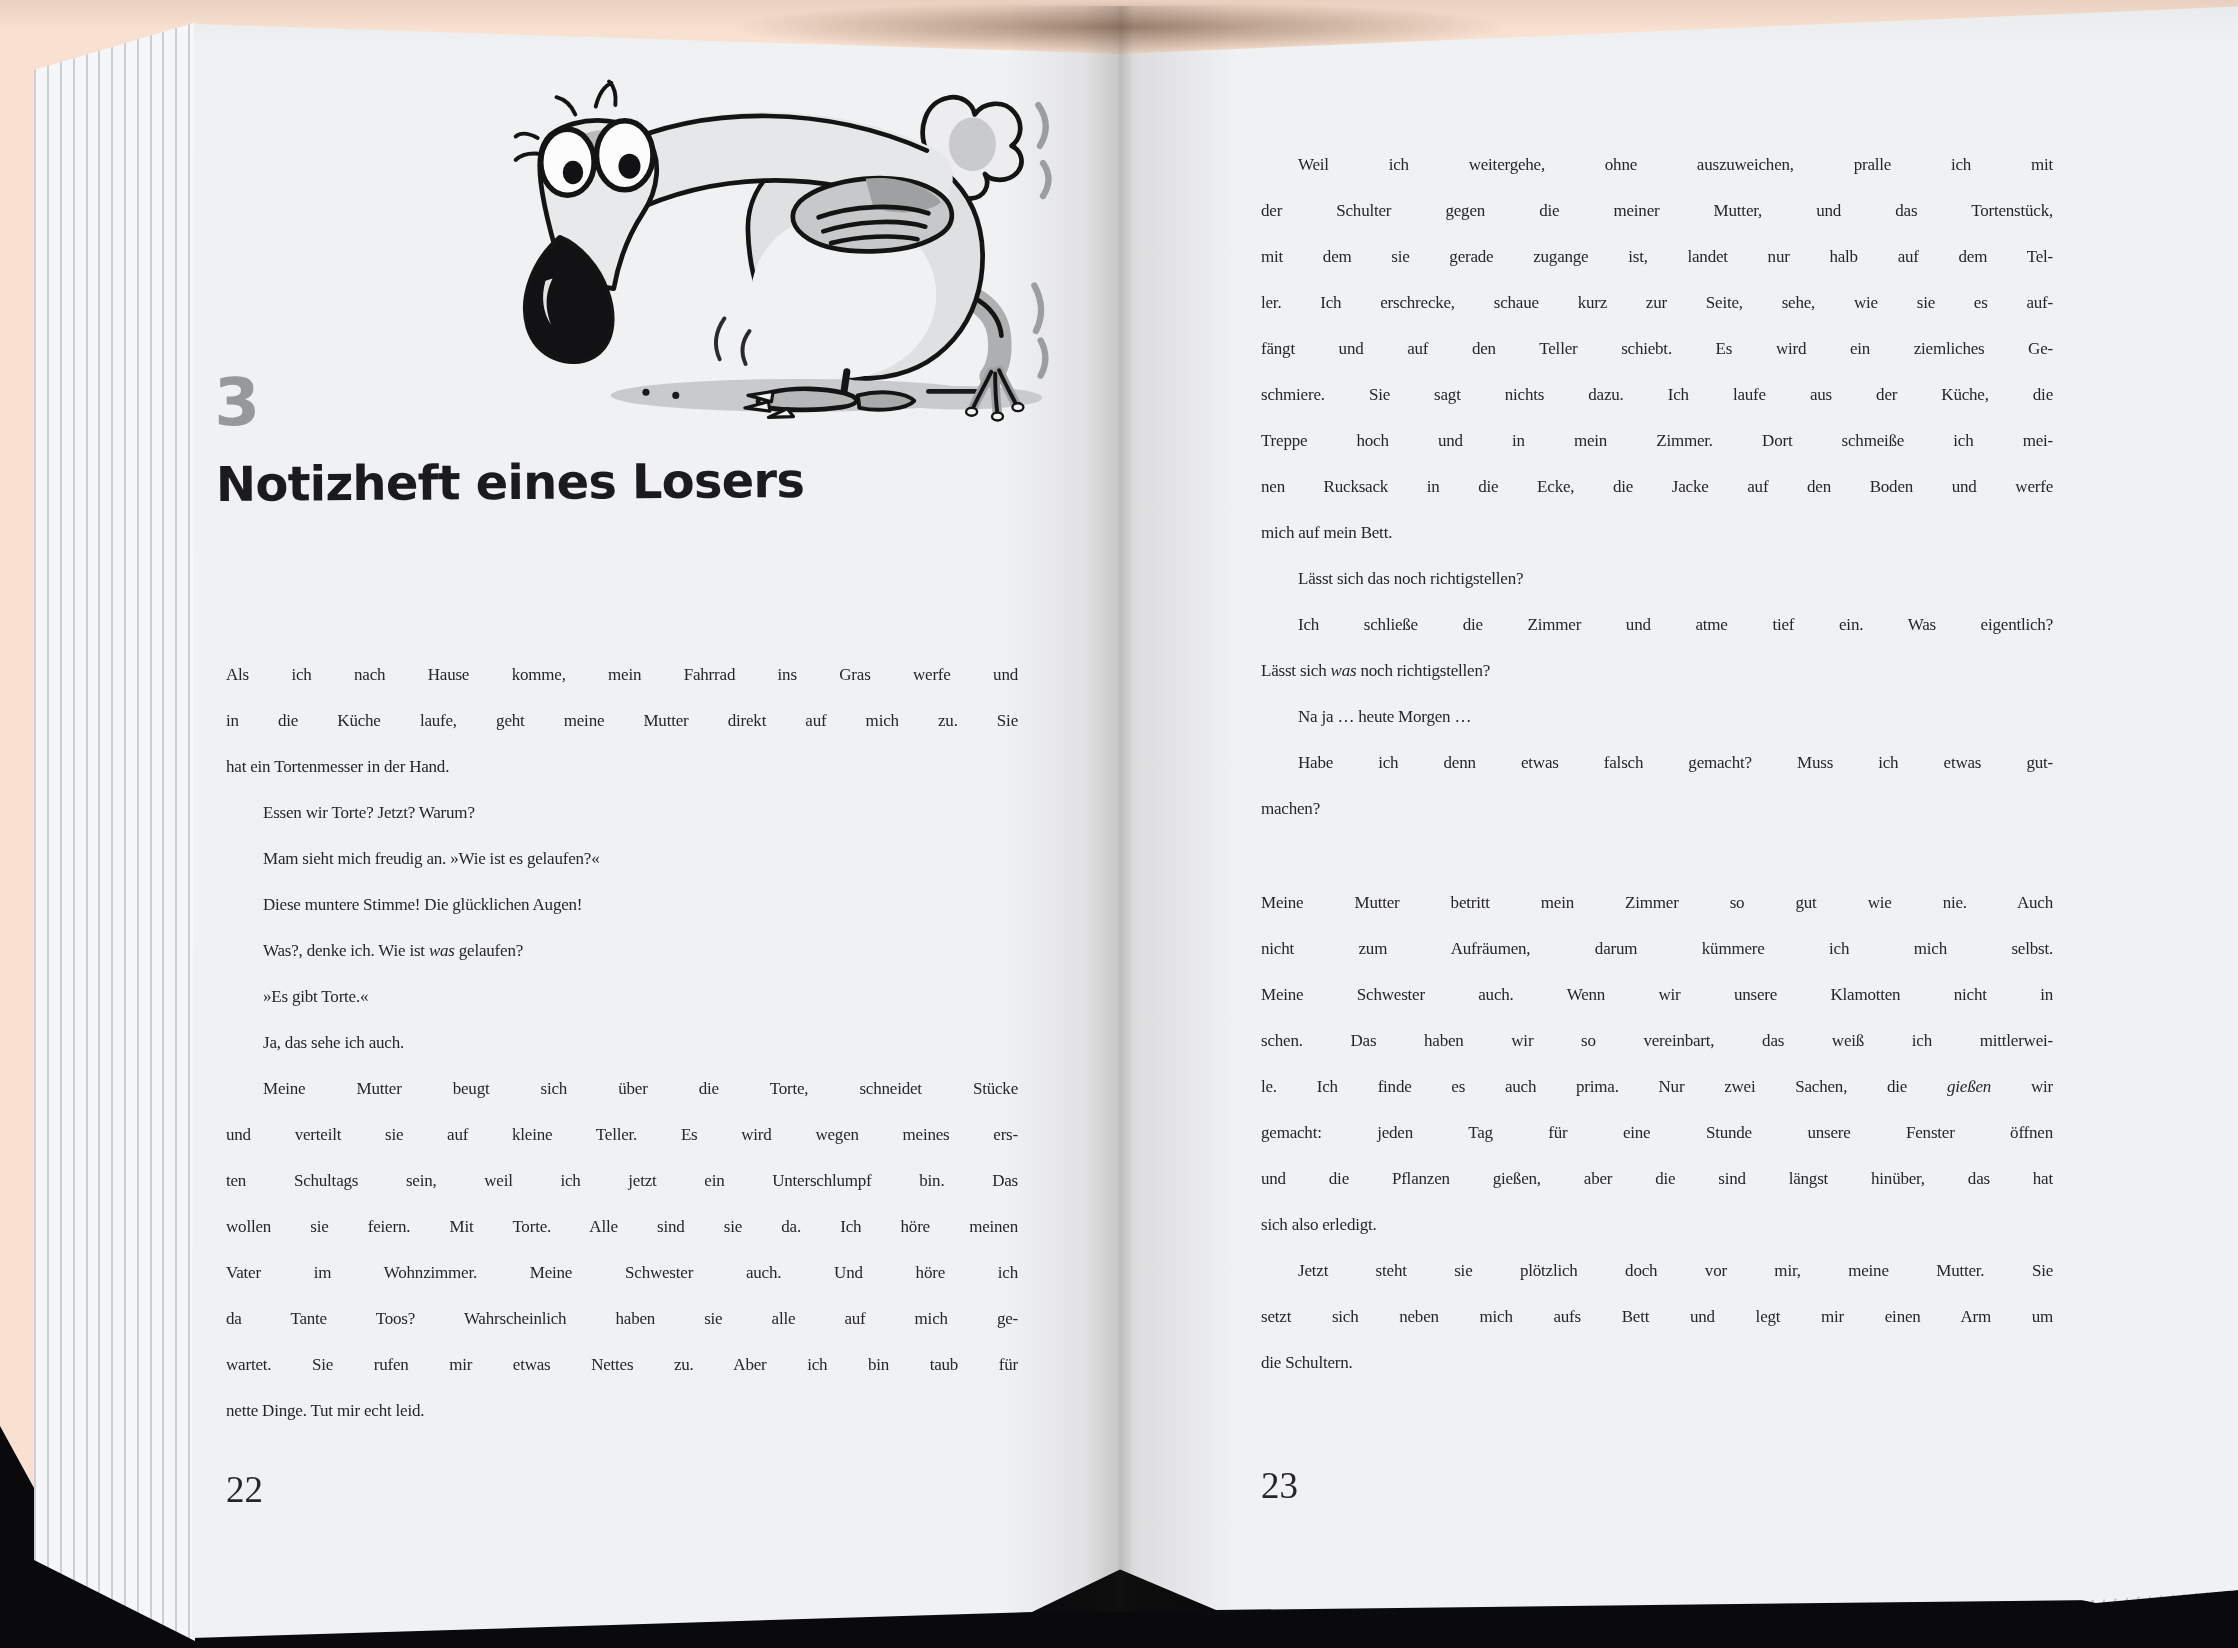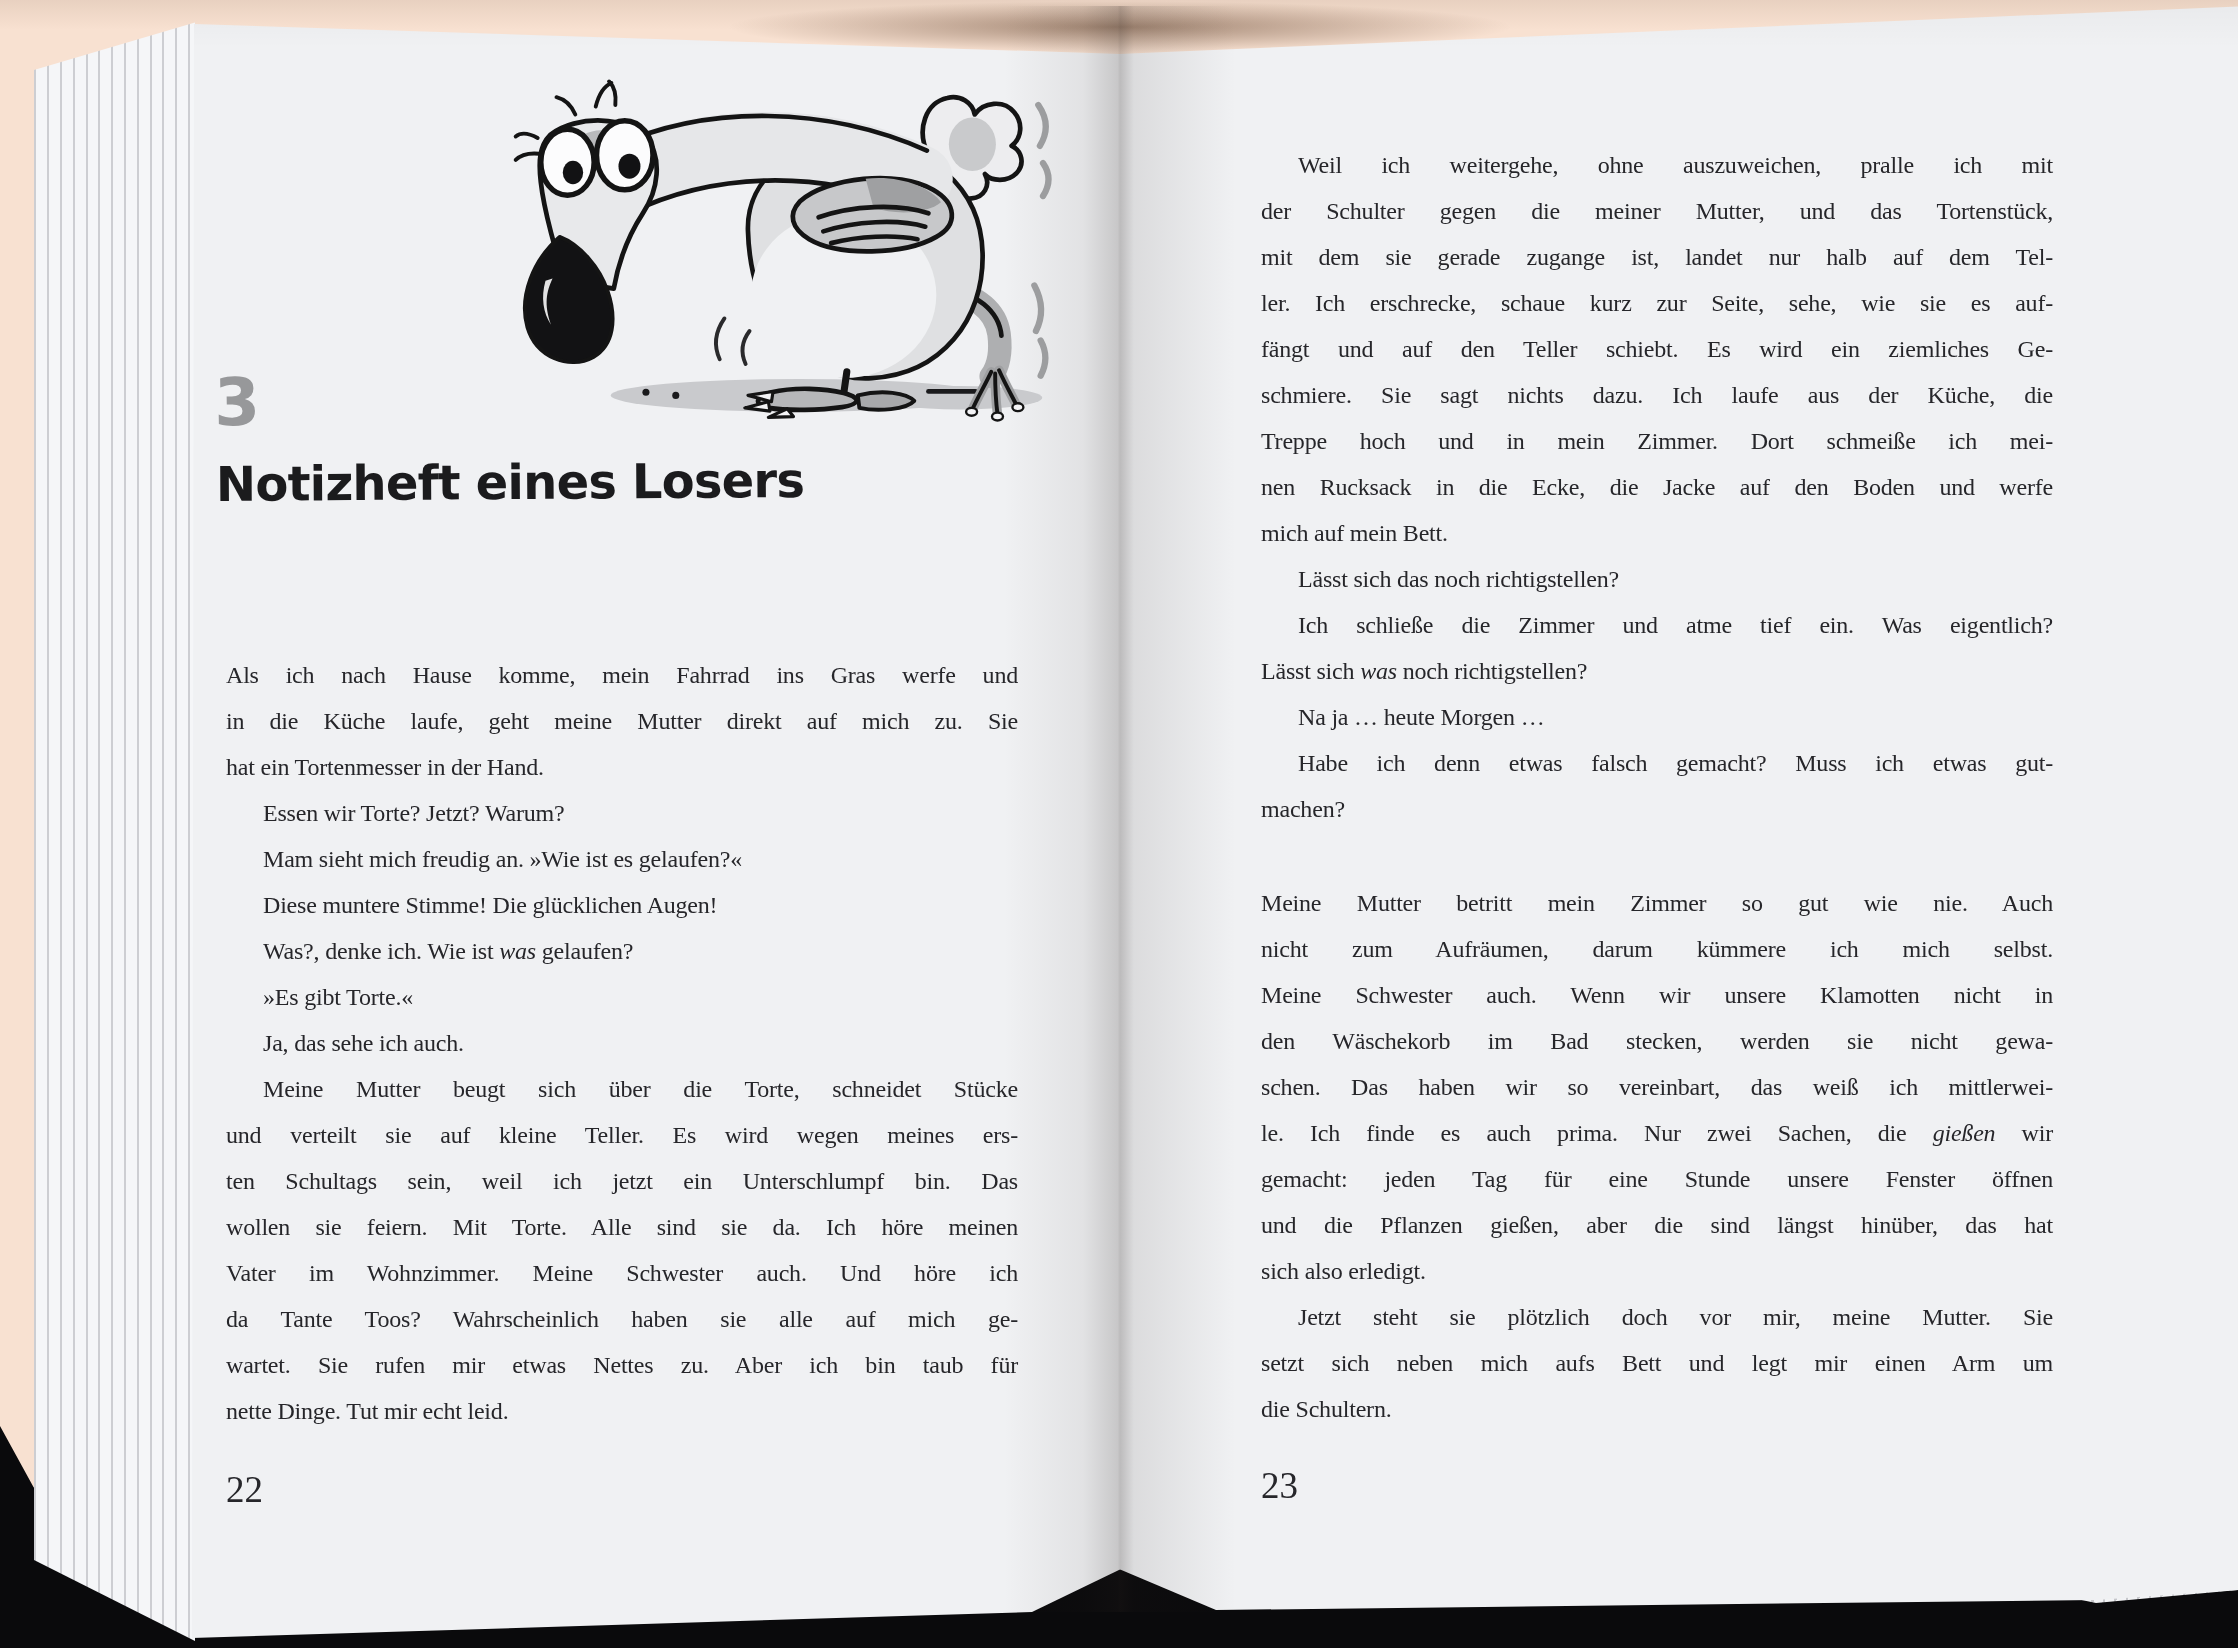--- a/index.html
+++ b/index.html
@@ -52,21 +52,21 @@
   .gutter-shadow{
     position:absolute;left:1004px;top:6.4px;width:232px;height:1606px;
     background:linear-gradient(to right,
       rgba(40,33,30,0) 0%, rgba(40,33,30,.07) 34%, rgba(40,33,30,.20) 49%,
       rgba(40,33,30,.26) 50%, rgba(40,33,30,.10) 56%, rgba(40,33,30,0) 100%);
   }
 
   
   .textblock{
     position:absolute;width:792px;color:#26262a;
-    font-size:24px;line-height:46px;letter-spacing:-0.2px;
+    font-size:17px;line-height:46px;letter-spacing:-0.2px;
   }
   .line{white-space:nowrap;}
   .line.just{white-space:normal;text-align:justify;text-align-last:justify;}
   .line.ind{padding-left:37px;}
   .line.just.ind{padding-left:0;text-indent:37px;}
 
   .chapter-number{
     position:absolute;left:214px;top:370px;
     font-family:"DejaVu Sans", sans-serif;font-weight:700;
     font-size:66px;line-height:1;color:#97989a;transform:rotate(-1deg);
@@ -195,21 +195,20 @@
       <div class="line just ind">Ich schließe die Zimmer und atme tief ein. Was eigentlich?</div>
       <div class="line">Lässt sich <em>was</em> noch richtigstellen?</div>
       <div class="line ind">Na ja … heute Morgen …</div>
       <div class="line just ind">Habe ich denn etwas falsch gemacht? Muss ich etwas gut-</div>
       <div class="line">machen?</div>
     </div>
   <div class="textblock" style="left:1261px;top:880px;">
       <div class="line just">Meine Mutter betritt mein Zimmer so gut wie nie. Auch</div>
       <div class="line just">nicht zum Aufräumen, darum kümmere ich mich selbst.</div>
       <div class="line just">Meine Schwester auch. Wenn wir unsere Klamotten nicht in</div>
-      <div class="line just">den Wäschekorb im Bad stecken, werden sie nicht gewa-</div>
       <div class="line just">schen. Das haben wir so vereinbart, das weiß ich mittlerwei-</div>
       <div class="line just">le. Ich finde es auch prima. Nur zwei Sachen, die <em>gießen</em> wir</div>
       <div class="line just">gemacht: jeden Tag für eine Stunde unsere Fenster öffnen</div>
       <div class="line just">und die Pflanzen gießen, aber die sind längst hinüber, das hat</div>
       <div class="line">sich also erledigt.</div>
       <div class="line just ind">Jetzt steht sie plötzlich doch vor mir, meine Mutter. Sie</div>
       <div class="line just">setzt sich neben mich aufs Bett und legt mir einen Arm um</div>
       <div class="line">die Schultern.</div>
     </div>
   <div class="pagenum right">23</div>

